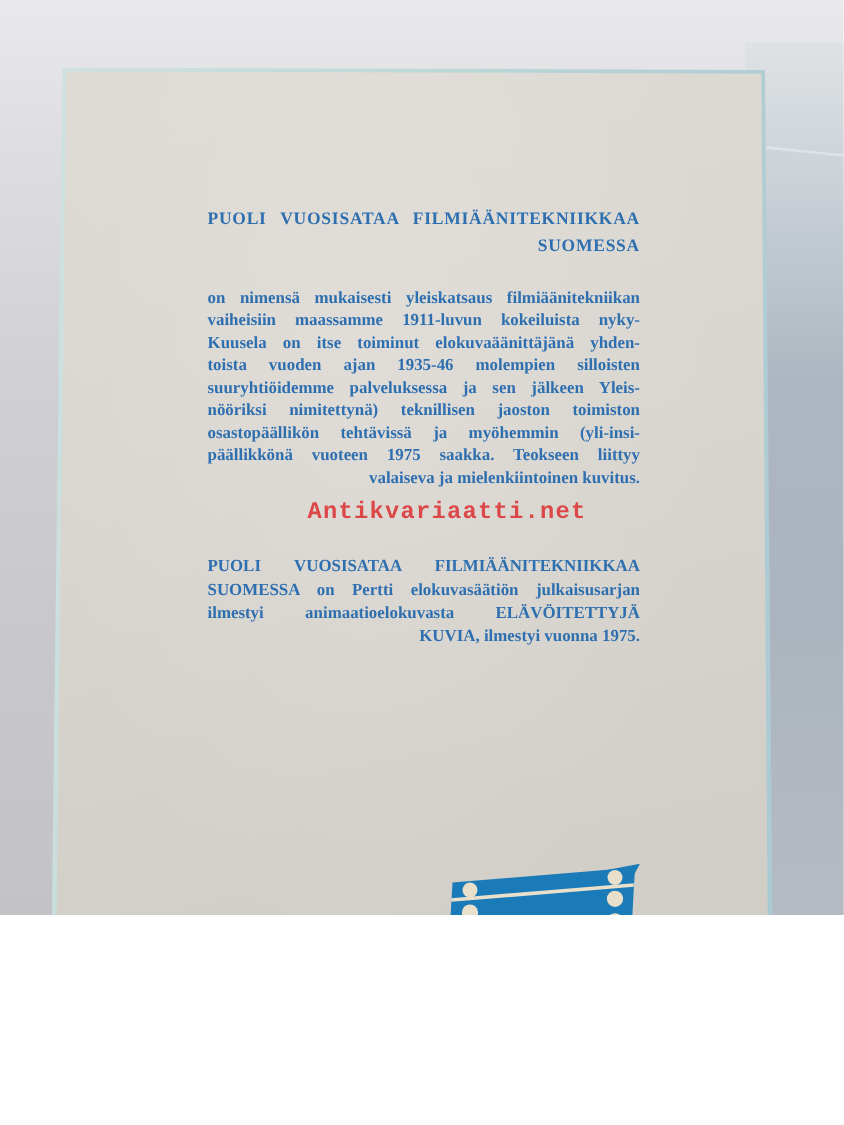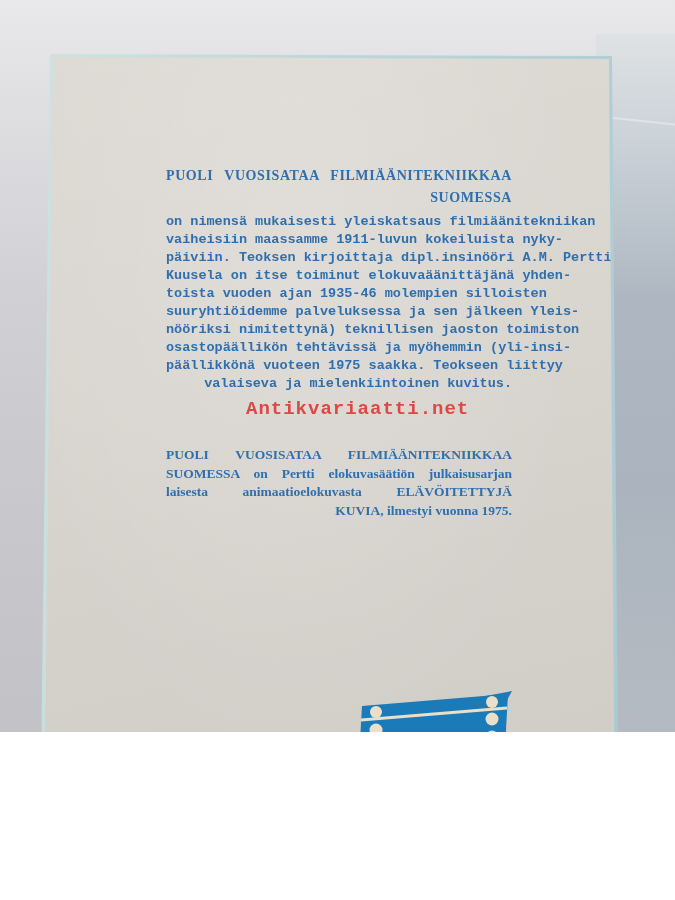--- a/index.html
+++ b/index.html
@@ -23,21 +23,21 @@
     clip-path:polygon(17px 7px,573px 9px,579px 796px,8px 794px);
     background:
       radial-gradient(ellipse at 45% 28%,rgba(255,255,255,.16),rgba(255,255,255,0) 62%),
       linear-gradient(168deg,#dedad4 0%,#d9d5cf 38%,#d3cfc9 72%,#cfccc5 100%);}
   .text-col{position:absolute;left:130px;top:115px;width:346px;color:var(--blue,#2e6fb0);
     font-weight:bold;font-size:13.5px;line-height:18px;
     text-rendering:optimizeLegibility;}
   .title .line{line-height:22px;font-size:14px;letter-spacing:.6px;}
   .jline{text-align:justify;text-align-last:justify;white-space:nowrap;}
   .lastline{text-align:right;white-space:nowrap;}
-  .para1{margin-top:4px;font-family:Liberation Mono, monospace;}
+  .para1{margin-top:20px;}
   .para2{margin-top:53px;}
   .para2 .line{line-height:18.5px;}
   .watermark{position:absolute;left:210px;top:348px;
     font-family:Liberation Mono, monospace;font-weight:bold;font-size:19px;
     letter-spacing:1px;color:var(--red,#dc3c3c);opacity:.92;white-space:nowrap;}
   .logo{position:absolute;left:318px;top:640px;width:160px;height:128px;}
   .isbn{position:absolute;left:126px;top:747px;color:var(--blue,#2e6fb0);
     font-weight:bold;font-size:18px;letter-spacing:.8px;white-space:nowrap;font-style:italic;}
 </style>
 </head>
@@ -54,34 +54,33 @@
 
       <div class="text-col">
         <div class="title">
           <div class="line jline">PUOLI VUOSISATAA FILMIÄÄNITEKNIIKKAA</div>
           <div class="line lastline">SUOMESSA</div>
         </div>
 
         <div class="para1">
           <div class="line jline">on nimensä mukaisesti yleiskatsaus filmiäänitekniikan</div>
           <div class="line jline">vaiheisiin maassamme 1911-luvun kokeiluista nyky-</div>
-          <div class="line jline">päiviin. Teoksen kirjoittaja dipl.insinööri A.M. Pertti</div>
           <div class="line jline">Kuusela on itse toiminut elokuvaäänittäjänä yhden-</div>
           <div class="line jline">toista vuoden ajan 1935-46 molempien silloisten</div>
           <div class="line jline">suuryhtiöidemme palveluksessa ja sen jälkeen Yleis-</div>
           <div class="line jline">nööriksi nimitettynä) teknillisen jaoston toimiston</div>
           <div class="line jline">osastopäällikön tehtävissä ja myöhemmin (yli-insi-</div>
           <div class="line jline">päällikkönä vuoteen 1975 saakka. Teokseen liittyy</div>
           <div class="line lastline">valaiseva ja mielenkiintoinen kuvitus.</div>
         </div>
 
         <div class="para2">
           <div class="line jline">PUOLI VUOSISATAA FILMIÄÄNITEKNIIKKAA</div>
           <div class="line jline">SUOMESSA on Pertti elokuvasäätiön julkaisusarjan</div>
-          <div class="line jline">laisesta animaatioelokuvasta ELÄVÖITETTYJÄ</div>
+          <div class="line jline">ilmestyi animaatioelokuvasta ELÄVÖITETTYJÄ</div>
           <div class="line lastline">KUVIA, ilmestyi vuonna 1975.</div>
         </div>
       </div>
 
       <div class="watermark">Antikvariaatti.net</div>
 
       <div class="logo">
         <svg width="160" height="128" viewBox="0 0 160 128">
 
           <polygon points="8,16 154,4 148,112 2,120" fill="#1b7ab8"></polygon>

